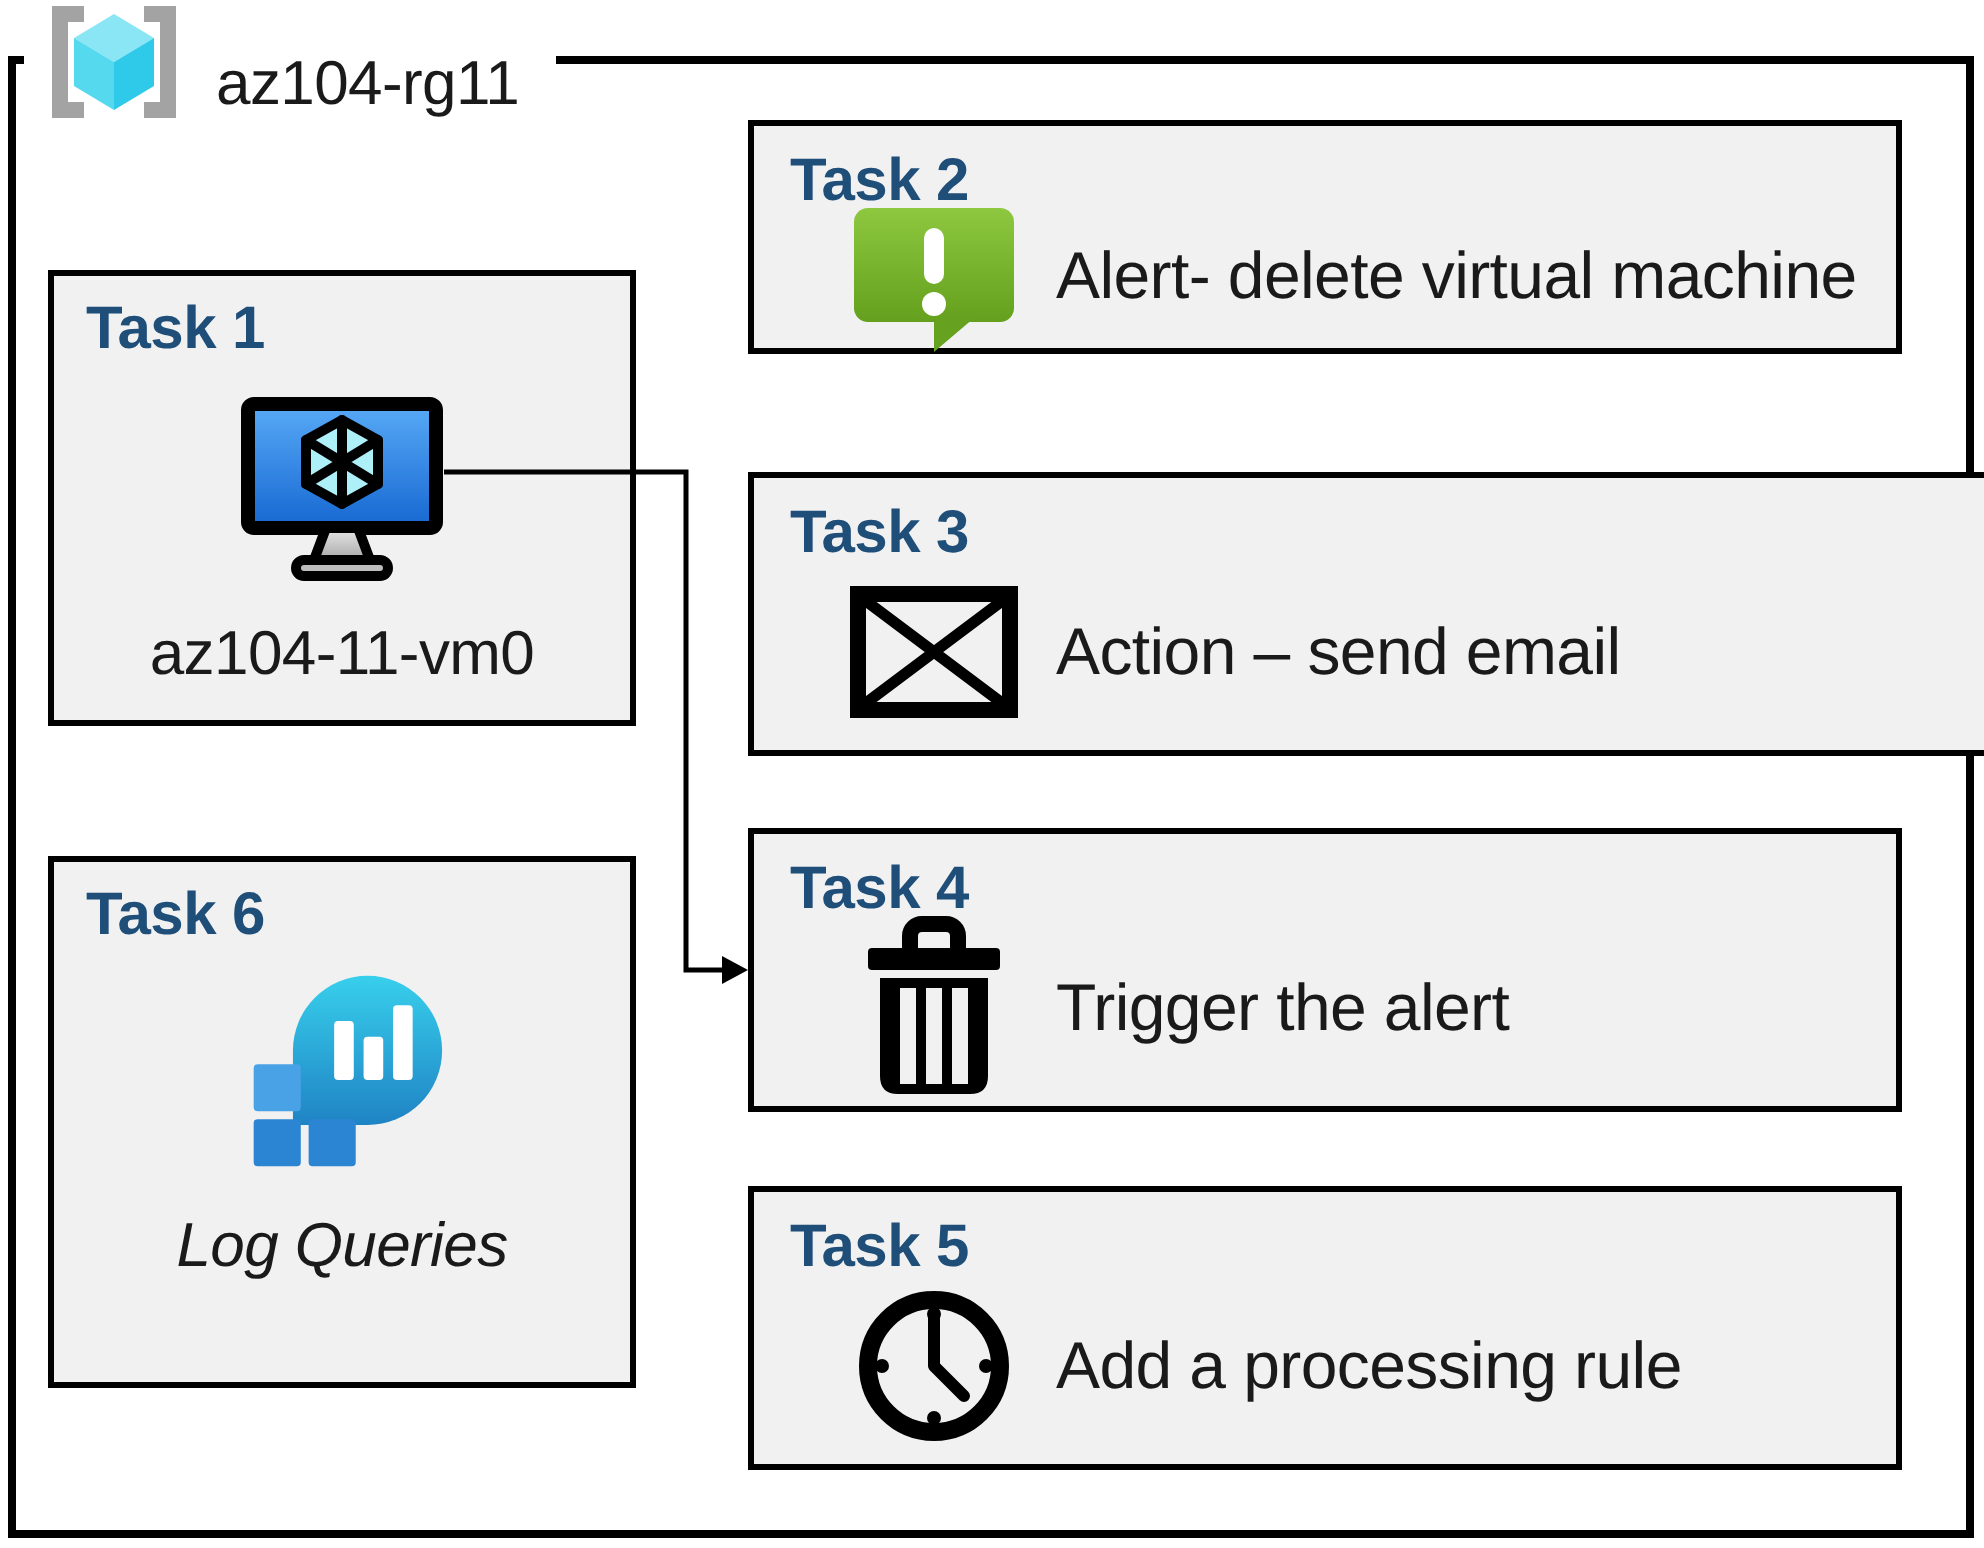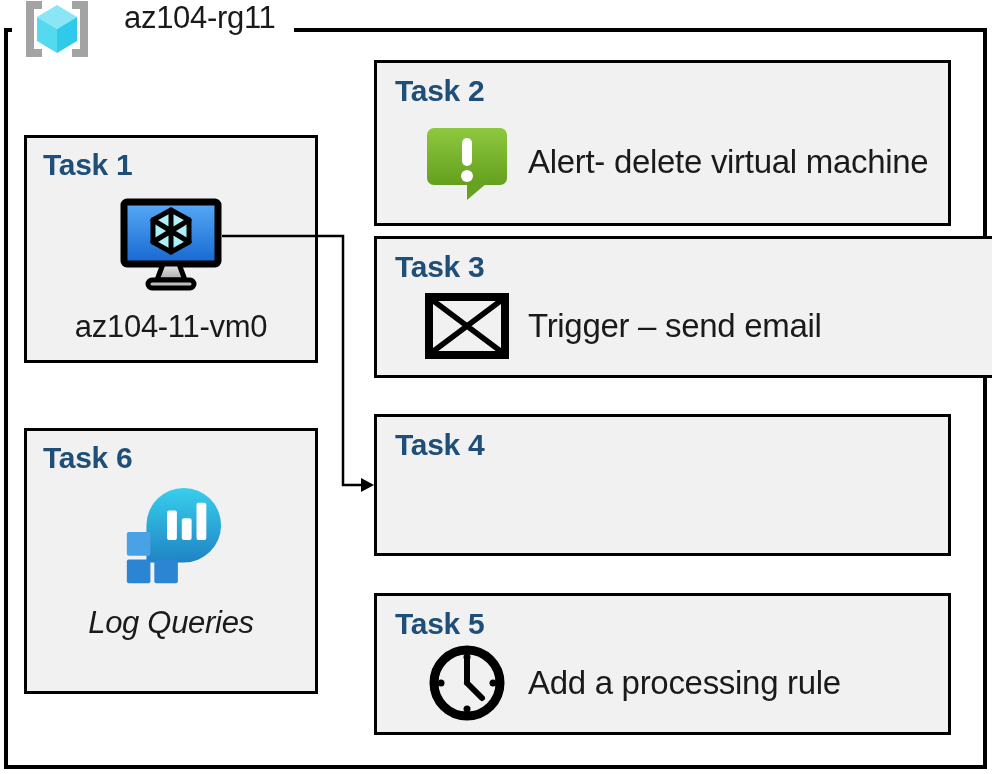--- a/index.html
+++ b/index.html
@@ -7,21 +7,21 @@
     width:992px;height:774px;position:relative;overflow:hidden;
     font-family:"Liberation Sans", sans-serif;color:#1a1a1a;
     -webkit-font-smoothing:antialiased;
   }
   .outer-frame{
     position:absolute;left:4px;top:28px;width:983px;height:741px;
     border:4px solid #000;box-sizing:border-box;background:#fff;
   }
   .rg-header{
     position:absolute;left:12px;top:0;height:60px;z-index:6;
-    display:flex;align-items:flex-start;gap:30px;
+    display:flex;align-items:flex-end;gap:14px;
     background:#fff;padding:0 18px 0 8px;
   }
   .rg-label{font-size:31px;letter-spacing:-0.3px;color:#1a1a1a;white-space:nowrap;}
   .task-box{
     position:absolute;background:#f1f1f2;border:3px solid #000;
     box-sizing:border-box;z-index:2;
   }
   .task-title{
     color:#1f4e79;font-weight:bold;font-size:30px;letter-spacing:-0.3px;
     line-height:1;white-space:nowrap;
@@ -38,21 +38,21 @@
   #task6 .icon-slot{margin-top:4px;height:120px;}
   #task6 .item-label{margin-top:8px;font-style:italic;}
   
   .right-box .task-title{position:absolute;left:18px;top:13px;}
   .right-box .content-row{
     position:absolute;left:42px;top:44px;right:12px;bottom:6px;
     display:flex;align-items:center;
   }
   .right-box .icon-slot{width:95px;display:flex;align-items:center;justify-content:center;flex:0 0 auto;}
   .right-box .item-label{font-size:33px;letter-spacing:-0.3px;margin-left:14px;white-space:nowrap;}
-  #task2{left:374px;top:60px;width:577px;height:166px;}
+  #task2{left:374px;top:60px;width:577px;height:117px;}
   #task3{left:374px;top:236px;width:649px;height:142px;}
   #task4{left:374px;top:414px;width:577px;height:142px;}
   #task5{left:374px;top:593px;width:577px;height:142px;}
   .connector-layer{
     position:absolute;left:0;top:0;width:992px;height:774px;
     z-index:4;pointer-events:none;
   }
   svg{display:block;}
 </style>
 </head>
@@ -145,26 +145,39 @@
 
 <div id="task3" class="task-box right-box">
   <div class="task-title">Task 3</div>
   <div class="content-row">
     <div class="icon-slot">
       <svg width="86" height="68" viewBox="0 0 86 68">
         <rect x="5" y="5" width="76" height="58" fill="none" stroke="#000" stroke-width="8"></rect>
         <path d="M7 7 L79 61 M79 7 L7 61" stroke="#000" stroke-width="5.5" fill="none"></path>
       </svg>
     </div>
-    <div class="item-label">Trigger – send email</div>
+    <div class="item-label">Action – send email</div>
   </div>
 </div>
 
 <div id="task4" class="task-box right-box">
   <div class="task-title">Task 4</div>
+  <div class="content-row">
+    <div class="icon-slot">
+      <svg width="84" height="94" viewBox="0 0 84 94">
+        <rect x="30" y="5" width="24" height="18" rx="6" fill="none" stroke="#000" stroke-width="8"></rect>
+        <rect x="9" y="17" width="66" height="11" rx="2" fill="#000"></rect>
+        <path d="M15 32 H69 V81 Q69 90 60 90 H24 Q15 90 15 81 Z" fill="#000"></path>
+        <rect x="25" y="37" width="8" height="48" fill="#f1f1f2"></rect>
+        <rect x="38" y="37" width="8" height="48" fill="#f1f1f2"></rect>
+        <rect x="51" y="37" width="8" height="48" fill="#f1f1f2"></rect>
+      </svg>
+    </div>
+    <div class="item-label">Trigger the alert</div>
+  </div>
 </div>
 
 <div id="task5" class="task-box right-box">
   <div class="task-title">Task 5</div>
   <div class="content-row">
     <div class="icon-slot">
       <svg width="86" height="82" viewBox="0 0 86 82">
         <circle cx="43" cy="41" r="33" fill="none" stroke="#000" stroke-width="9"></circle>
         <circle cx="43" cy="15" r="3.5" fill="#000"></circle>
         <circle cx="69" cy="41" r="3.5" fill="#000"></circle>

